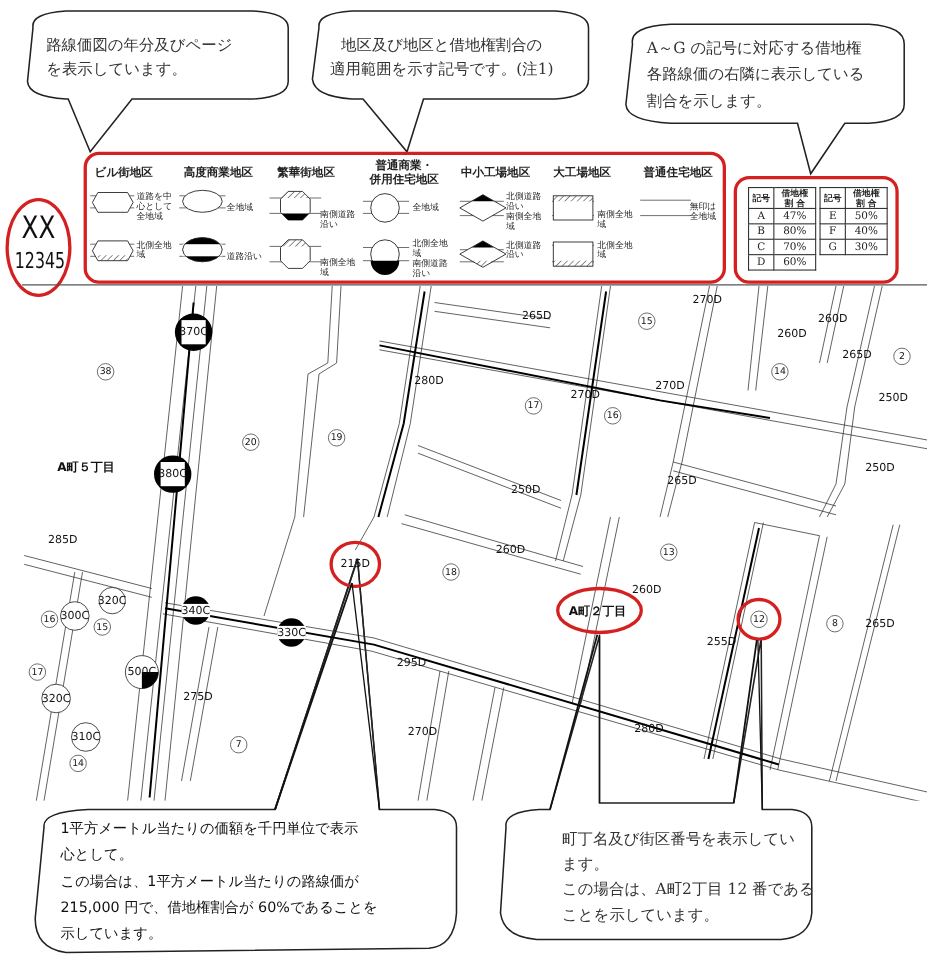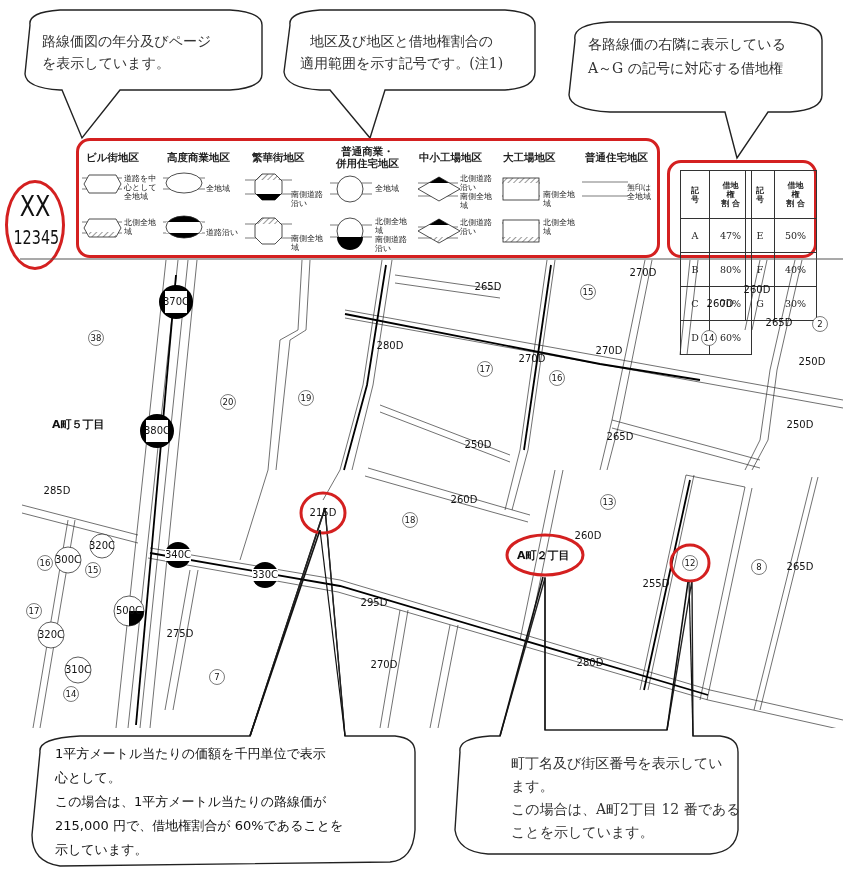--- a/index.html
+++ b/index.html
@@ -8,21 +8,21 @@
   .abs { position: absolute; }
   .bubble-text { position: absolute; font-family: "DejaVu Serif", "Liberation Serif", serif;
                  font-size: 14px; line-height: 22px; color: #333; }
   .bubble-text.sans { font-family: "DejaVu Sans", "Liberation Sans", sans-serif; color: #111; font-size: 13px; line-height: 24px; }
   .legend-head { position: absolute; font-size: 10.5px; font-weight: bold; color: #222; white-space: nowrap; line-height: 12px; }
   .legend-note { position: absolute; font-size: 8px; line-height: 9px; color: #222; white-space: nowrap; }
   .maplabel { font-family: "DejaVu Sans", "Liberation Sans", sans-serif; font-size: 10px; fill: #111; }
   .blockno { font-family: "DejaVu Sans", "Liberation Sans", sans-serif; font-size: 8.5px; fill: #111; }
   .page-xx { position: absolute; font-family: "DejaVu Sans", "Liberation Sans", sans-serif; color: #111; text-align: center; }
   table.ratio { position: absolute; border-collapse: collapse; font-family: "DejaVu Serif", "Liberation Serif", serif; }
-  table.ratio td, table.ratio th { border: 1px solid #333; font-size: 9.5px; text-align: center; padding: 10px; height: 13px; }
+  table.ratio td, table.ratio th { border: 1px solid #333; font-size: 9.5px; text-align: center; padding: 0; height: 13px; }
   table.ratio th { font-family: "DejaVu Sans", "Liberation Sans", sans-serif; font-size: 8px; line-height: 9px; font-weight: bold; }
 </style>
 </head>
 <body>
 
 <svg class="abs" style="left:0;top:0" width="843" height="889">
 
   <path d="M30,25 Q28,12 60,10 L230,10 Q262,12 262,25 L262,74 Q262,88 230,90 L120,90 L82,138 L62,90 L60,90 Q26,88 25,74 Z" fill="#fff" stroke="#222" stroke-width="1.4"></path>
 
   <path d="M290,25 Q288,12 320,10 L505,10 Q535,12 535,25 L535,72 Q535,88 505,90 L385,90 L370,138 L330,90 L320,90 Q286,88 284,72 Z" fill="#fff" stroke="#222" stroke-width="1.4"></path>
@@ -38,22 +38,23 @@
 
 <div class="bubble-text" style="left:42px;top:30px;">
   <div>路線価図の年分及びページ</div>
   <div>を表示しています。</div>
 </div>
 <div class="bubble-text" style="left:300px;top:30px;text-align:center;">
   <div>地区及び地区と借地権割合の</div>
   <div>適用範囲を示す記号です。(注1)</div>
 </div>
 <div class="bubble-text" style="left:588px;top:32px;line-height:24px;">
+  <div>A～G の記号に対応する借地権</div>
   <div>各路線価の右隣に表示している</div>
-  <div>A～G の記号に対応する借地権</div>
+  <div>割合を示します。</div>
 </div>
 <div class="bubble-text sans" style="left:55px;top:742px;">
   <div>1平方メートル当たりの価額を千円単位で表示</div>
   <div>心として。</div>
   <div>この場合は、1平方メートル当たりの路線価が</div>
   <div>215,000 円で、借地権割合が 60%であることを</div>
   <div>示しています。</div>
 </div>
 <div class="bubble-text" style="left:475px;top:752px;line-height:23px;margin-left:36px;">
   <div>町丁名及び街区番号を表示してい</div>

